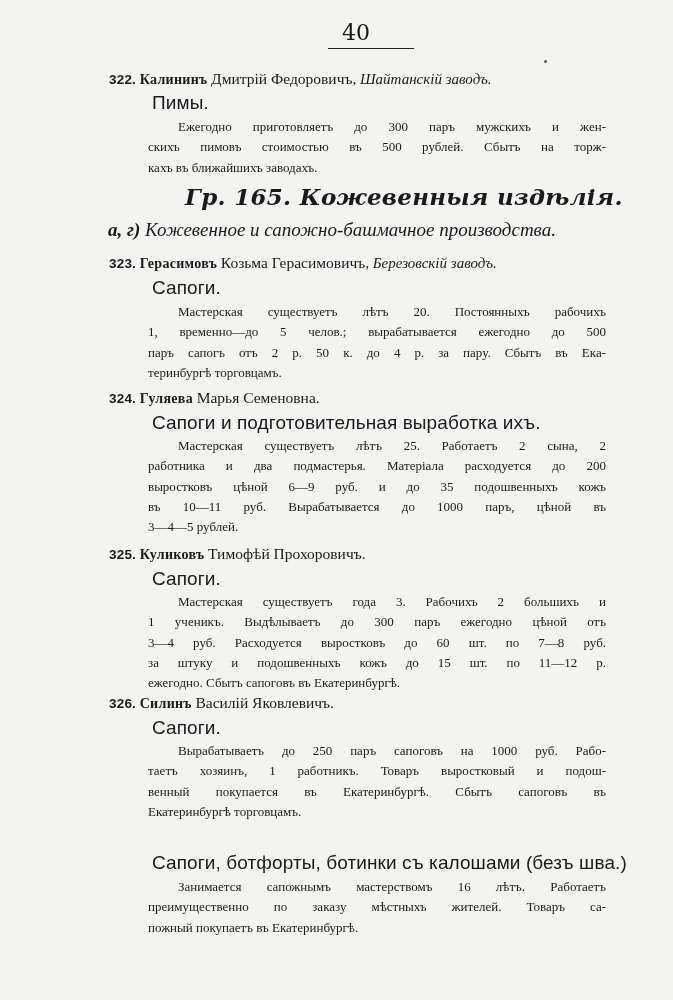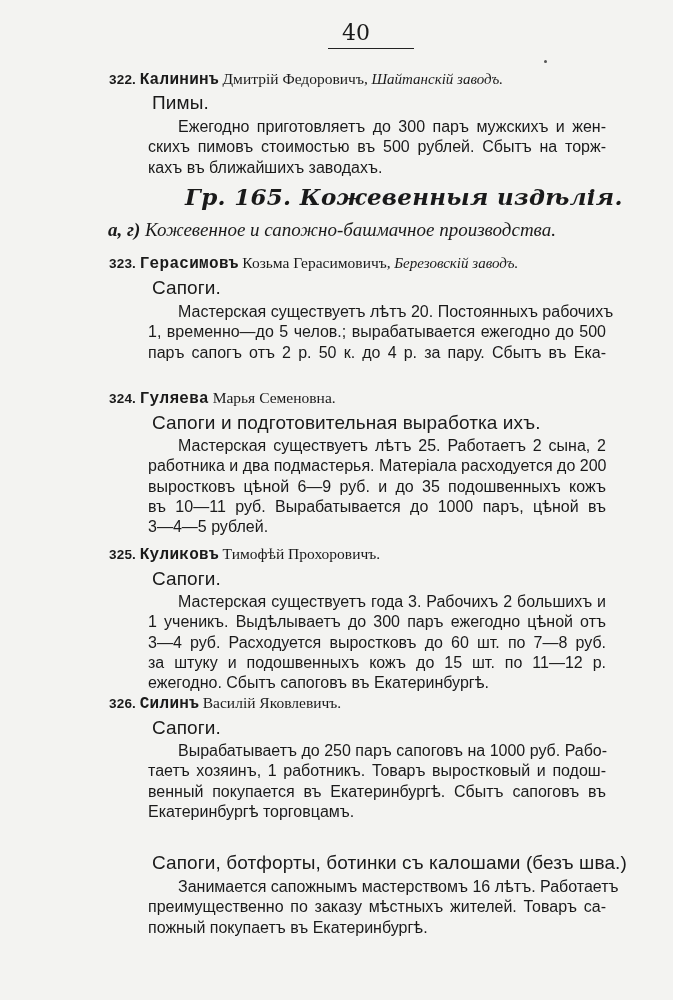--- a/index.html
+++ b/index.html
@@ -16,34 +16,34 @@
       position: absolute; left: 326px; top: 20px; width: 60px; text-align: center;
       font-size: 22px; line-height: 26px;
     }
     .pagerule { position: absolute; left: 328px; top: 48px; width: 86px; height: 1px; background: #222; }
 
     .entry-head {
       position: absolute; left: 109px; font-size: 14.5px; line-height: 18px; white-space: nowrap;
       font-family: "Liberation Serif", serif;
     }
     .num { font-weight: bold; font-family: "Liberation Sans", sans-serif; font-size: 13.5px; letter-spacing: 0.2px; }
-    .surname { font-weight: bold; font-family: Liberation Mono, monospace; font-size: 16px; letter-spacing: 0.3px; }
+    .surname { font-weight: bold; font-family: Liberation Serif, serif; font-size: 14px; letter-spacing: 0.3px; }
     .givenname { font-size: 15.5px; }
     .place { font-style: italic; font-size: 15px; }
 
     .product {
       position: absolute; left: 152px; font-size: 19px; line-height: 22px; white-space: nowrap;
       font-family: "Liberation Sans Narrow", "Liberation Sans", sans-serif;
       letter-spacing: 0.1px;
       text-align: right;
     }
     .body-text {
       position: absolute; left: 148px; width: 458px;
-      font-size: 16px; line-height: 20.3px;
-      font-family: Liberation Sans, sans-serif;
+      font-size: 13px; line-height: 20.3px;
+      font-family: Liberation Serif, serif;
       text-align: justify;
     }
     .body-text .ln { display: block; text-align: justify; text-align-last: justify; white-space: nowrap; }
     .body-text .ln.last { text-align-last: left; }
     .body-text .ln.indent { padding-left: 30px; }
 
     .group-title {
       position: absolute; left: 185px; top: 183px; width: 380px;
       font-size: 23px; line-height: 28px; font-weight: bold; font-style: italic;
       font-family: "DejaVu Serif", serif; white-space: nowrap; letter-spacing: 0.3px;
@@ -86,20 +86,21 @@
     <span class="num">323.</span>
     <span class="surname">Герасимовъ</span>
     <span class="givenname">Козьма Герасимовичъ,</span>
     <span class="place">Березовскій заводъ.</span>
   </div>
   <div class="product" style="top:277px">Сапоги.</div>
   <div class="body-text" style="top:302px">
     <span class="ln indent">Мастерская существуетъ лѣтъ 20. Постоянныхъ рабочихъ</span>
     <span class="ln">1, временно—до 5 челов.; вырабатывается ежегодно до 500</span>
     <span class="ln">паръ сапогъ отъ 2 р. 50 к. до 4 р. за пару. Сбытъ въ Ека-</span>
+    <span class="ln last">теринбургѣ торговцамъ.</span>
   </div>
 
   <div class="entry-head" style="top:389px">
     <span class="num">324.</span>
     <span class="surname">Гуляева</span>
     <span class="givenname">Марья Семеновна.</span>
   </div>
   <div class="product" style="top:412px">Сапоги и подготовительная выработка ихъ.</div>
   <div class="body-text" style="top:436px">
     <span class="ln indent">Мастерская существуетъ лѣтъ 25. Работаетъ 2 сына, 2</span>

